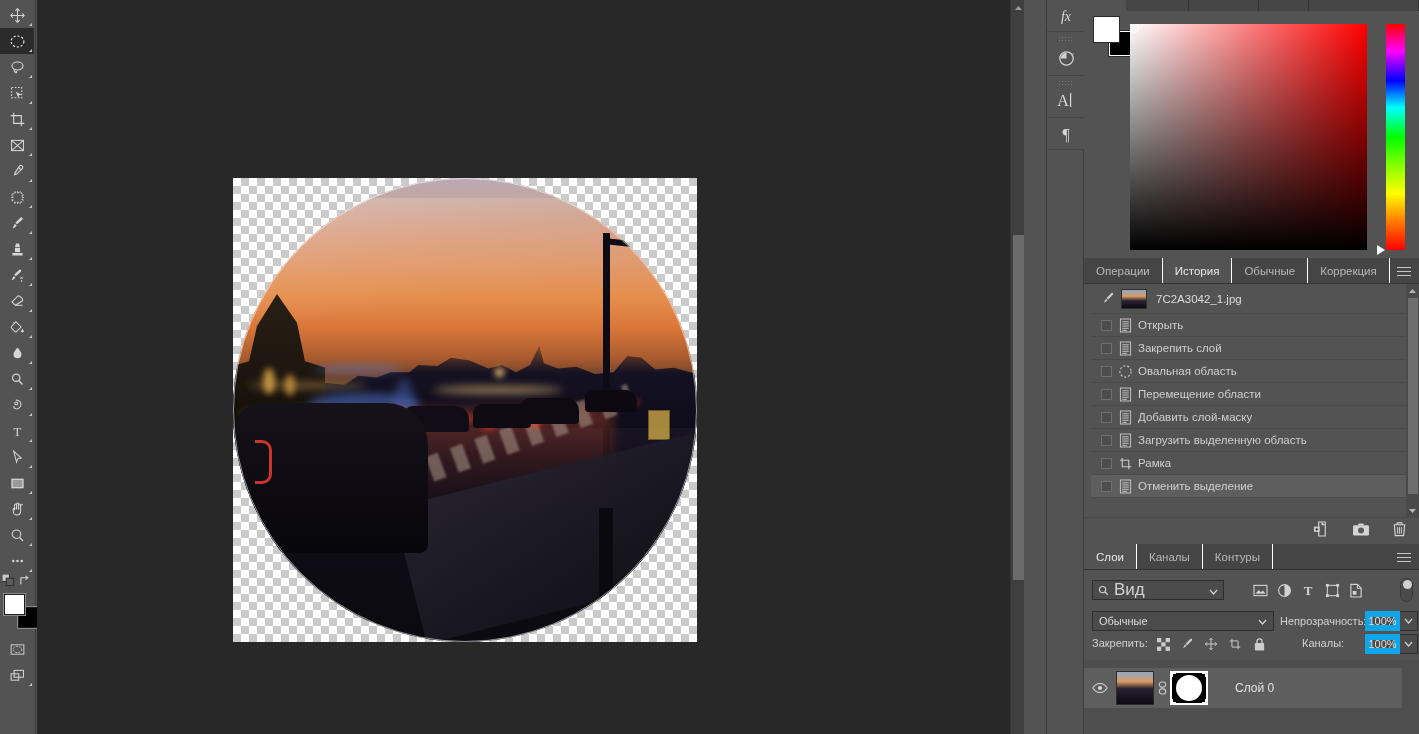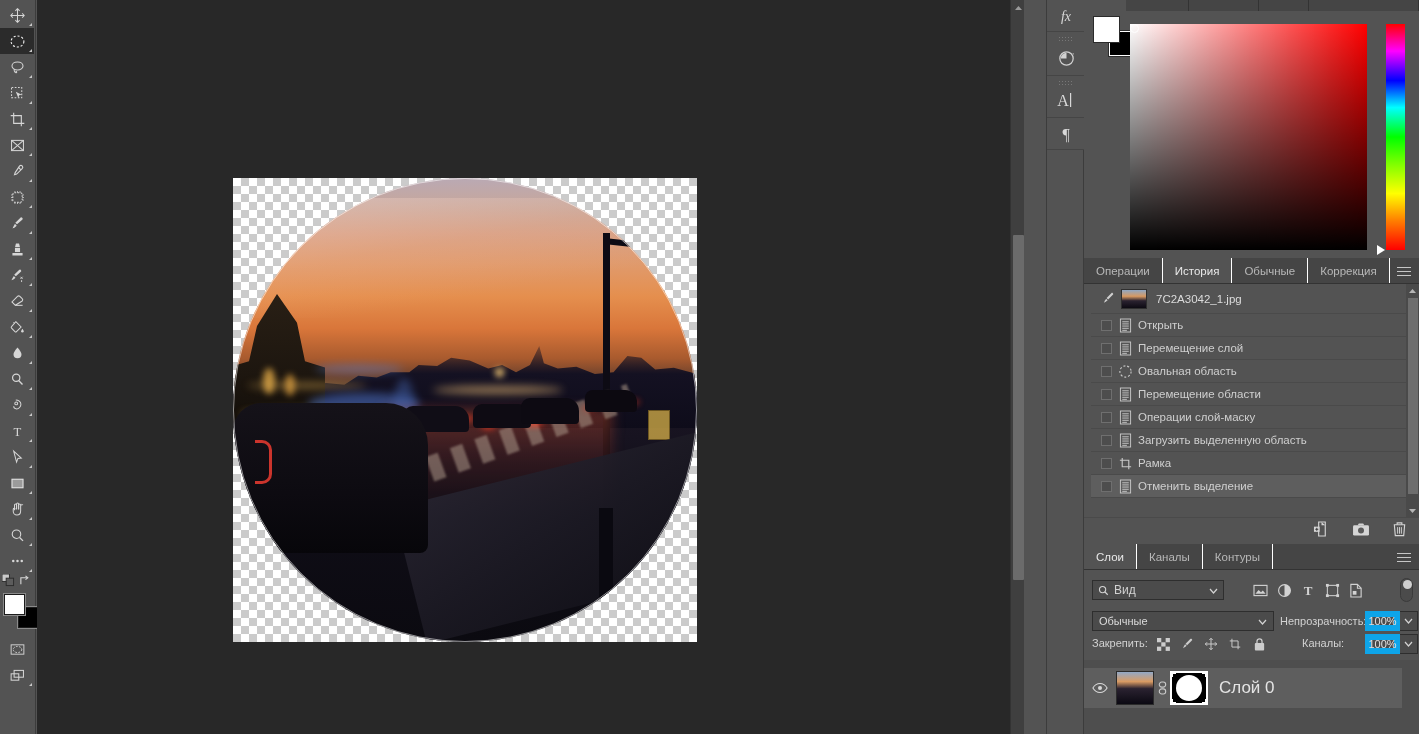--- a/index.html
+++ b/index.html
@@ -282,21 +282,21 @@
   }
   #hist-footer .fic { color:#d5d5d5; display:flex; }
 
   
   #layers { top:544px; height:190px; }
   #lay-filter {
     position:absolute; left:8px; top:36px; width:132px; height:20px;
     background:#4b4b4b; border:1px solid #2e2e2e; display:flex; align-items:center;
     padding:0 5px; gap:5px;
   }
-  #lay-filter span { font-size:12px; color:#d2d2d2; }
+  #lay-filter span { font-size:17px; color:#d2d2d2; }
   #lay-filter .chev { margin-left:auto; }
   .lay-ficon { color:#d2d2d2; display:flex; align-items:center; justify-content:center; width:22px; height:20px;}
   #lay-toggle {
     position:absolute; right:6px; top:34px; width:13px; height:24px;
     background:#4b4b4b; border-radius:7px; border:1px solid #3a3a3a;
   }
   #lay-toggle i { position:absolute; left:1.5px; top:1px; width:9px; height:9px; border-radius:50%; background:#d0d0d0;}
   #blend-row { position:absolute; left:0; top:67px; width:335px; height:22px; }
   #blend-sel {
     position:absolute; left:8px; top:0; width:182px; height:20px;
@@ -332,21 +332,21 @@
   #link-ic { width:16px; display:flex; align-items:center; justify-content:center; color:#c9c9c9; }
   #mask-thumb {
     position:relative; width:38px; height:34px; background:#000;
     border:2px solid #ffffff;
   }
   #mask-circle {
     position:absolute; left:50%; top:50%; transform:translate(-50%,-50%);
     width:26px; height:26px; border-radius:50%; background:#fff;
   }
   .mk-corner { position:absolute; width:5px; height:5px; border:2px solid #fff; }
-  #layer-name { margin-left:11px; font-size:17px; color:#e4e4e4; }
+  #layer-name { margin-left:27px; font-size:12px; color:#e4e4e4; }
 </style>
 </head>
 <body>
 
 <div id="app">
 
   <div id="toolbar">
 
     <div class="tool" style="margin-top:2px;">
       <svg width="17" height="17" viewBox="0 0 20 20">
@@ -762,21 +762,21 @@
         <div class="hist-row">
           <span class="hist-check"></span>
           <span class="hist-ico">
             <svg width="13" height="15" viewBox="0 0 14 16">
                 <rect x="1.5" y="1" width="11" height="14" fill="none" stroke="#c9c9c9" stroke-width="1"></rect>
                 <g stroke="#c9c9c9" stroke-width="1">
                   <path d="M3.5 4h7M3.5 6.3h7M3.5 8.6h7M3.5 11h7M3.5 13.2h5"></path>
                 </g>
               </svg>
           </span>
-          <span class="hist-label">Перемещение слой</span>
+          <span class="hist-label">Закрепить слой</span>
         </div>
 
         <div class="hist-row">
           <span class="hist-check"></span>
           <span class="hist-ico">
             <svg width="15" height="15" viewBox="0 0 16 16">
                 <circle cx="8" cy="8" r="6" fill="none" stroke="#c9c9c9" stroke-width="1.2" stroke-dasharray="2.2 2"></circle>
               </svg>
           </span>
           <span class="hist-label">Овальная область</span>
@@ -798,21 +798,21 @@
         <div class="hist-row">
           <span class="hist-check"></span>
           <span class="hist-ico">
             <svg width="13" height="15" viewBox="0 0 14 16">
                 <rect x="1.5" y="1" width="11" height="14" fill="none" stroke="#c9c9c9" stroke-width="1"></rect>
                 <g stroke="#c9c9c9" stroke-width="1">
                   <path d="M3.5 4h7M3.5 6.3h7M3.5 8.6h7M3.5 11h7M3.5 13.2h5"></path>
                 </g>
               </svg>
           </span>
-          <span class="hist-label">Операции слой-маску</span>
+          <span class="hist-label">Добавить слой-маску</span>
         </div>
 
         <div class="hist-row">
           <span class="hist-check"></span>
           <span class="hist-ico">
             <svg width="13" height="15" viewBox="0 0 14 16">
                 <rect x="1.5" y="1" width="11" height="14" fill="none" stroke="#c9c9c9" stroke-width="1"></rect>
                 <g stroke="#c9c9c9" stroke-width="1">
                   <path d="M3.5 4h7M3.5 6.3h7M3.5 8.6h7M3.5 11h7M3.5 13.2h5"></path>
                 </g>

